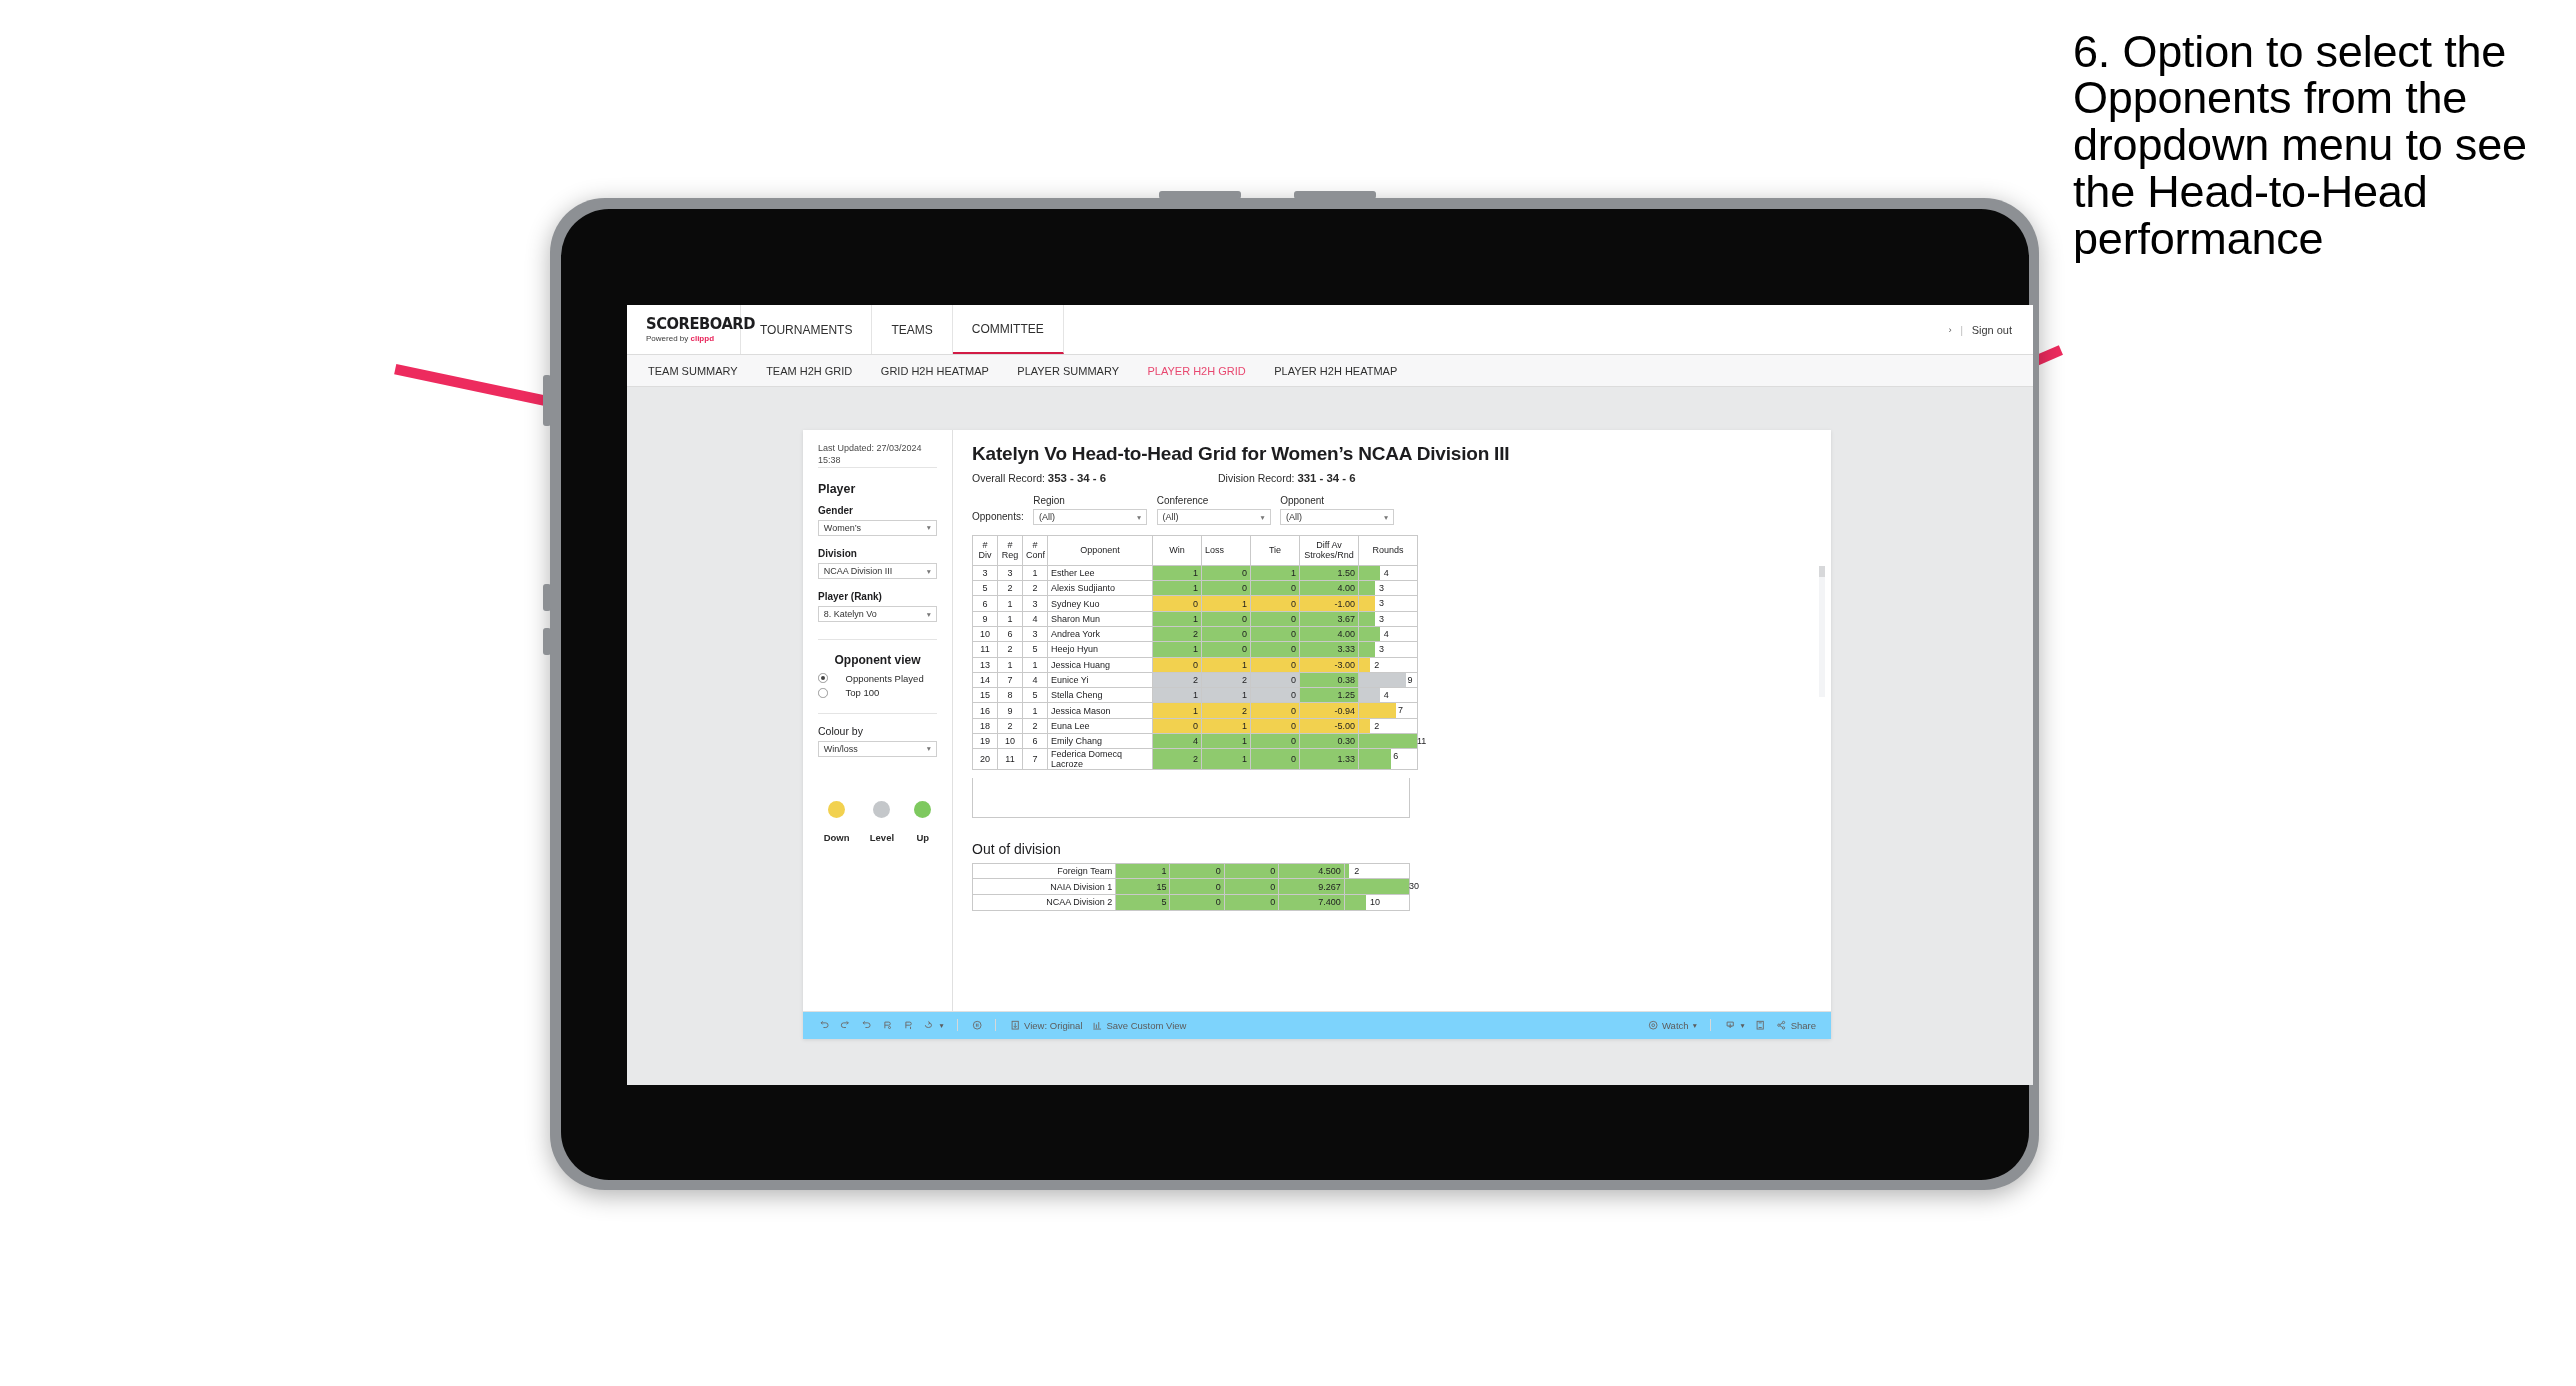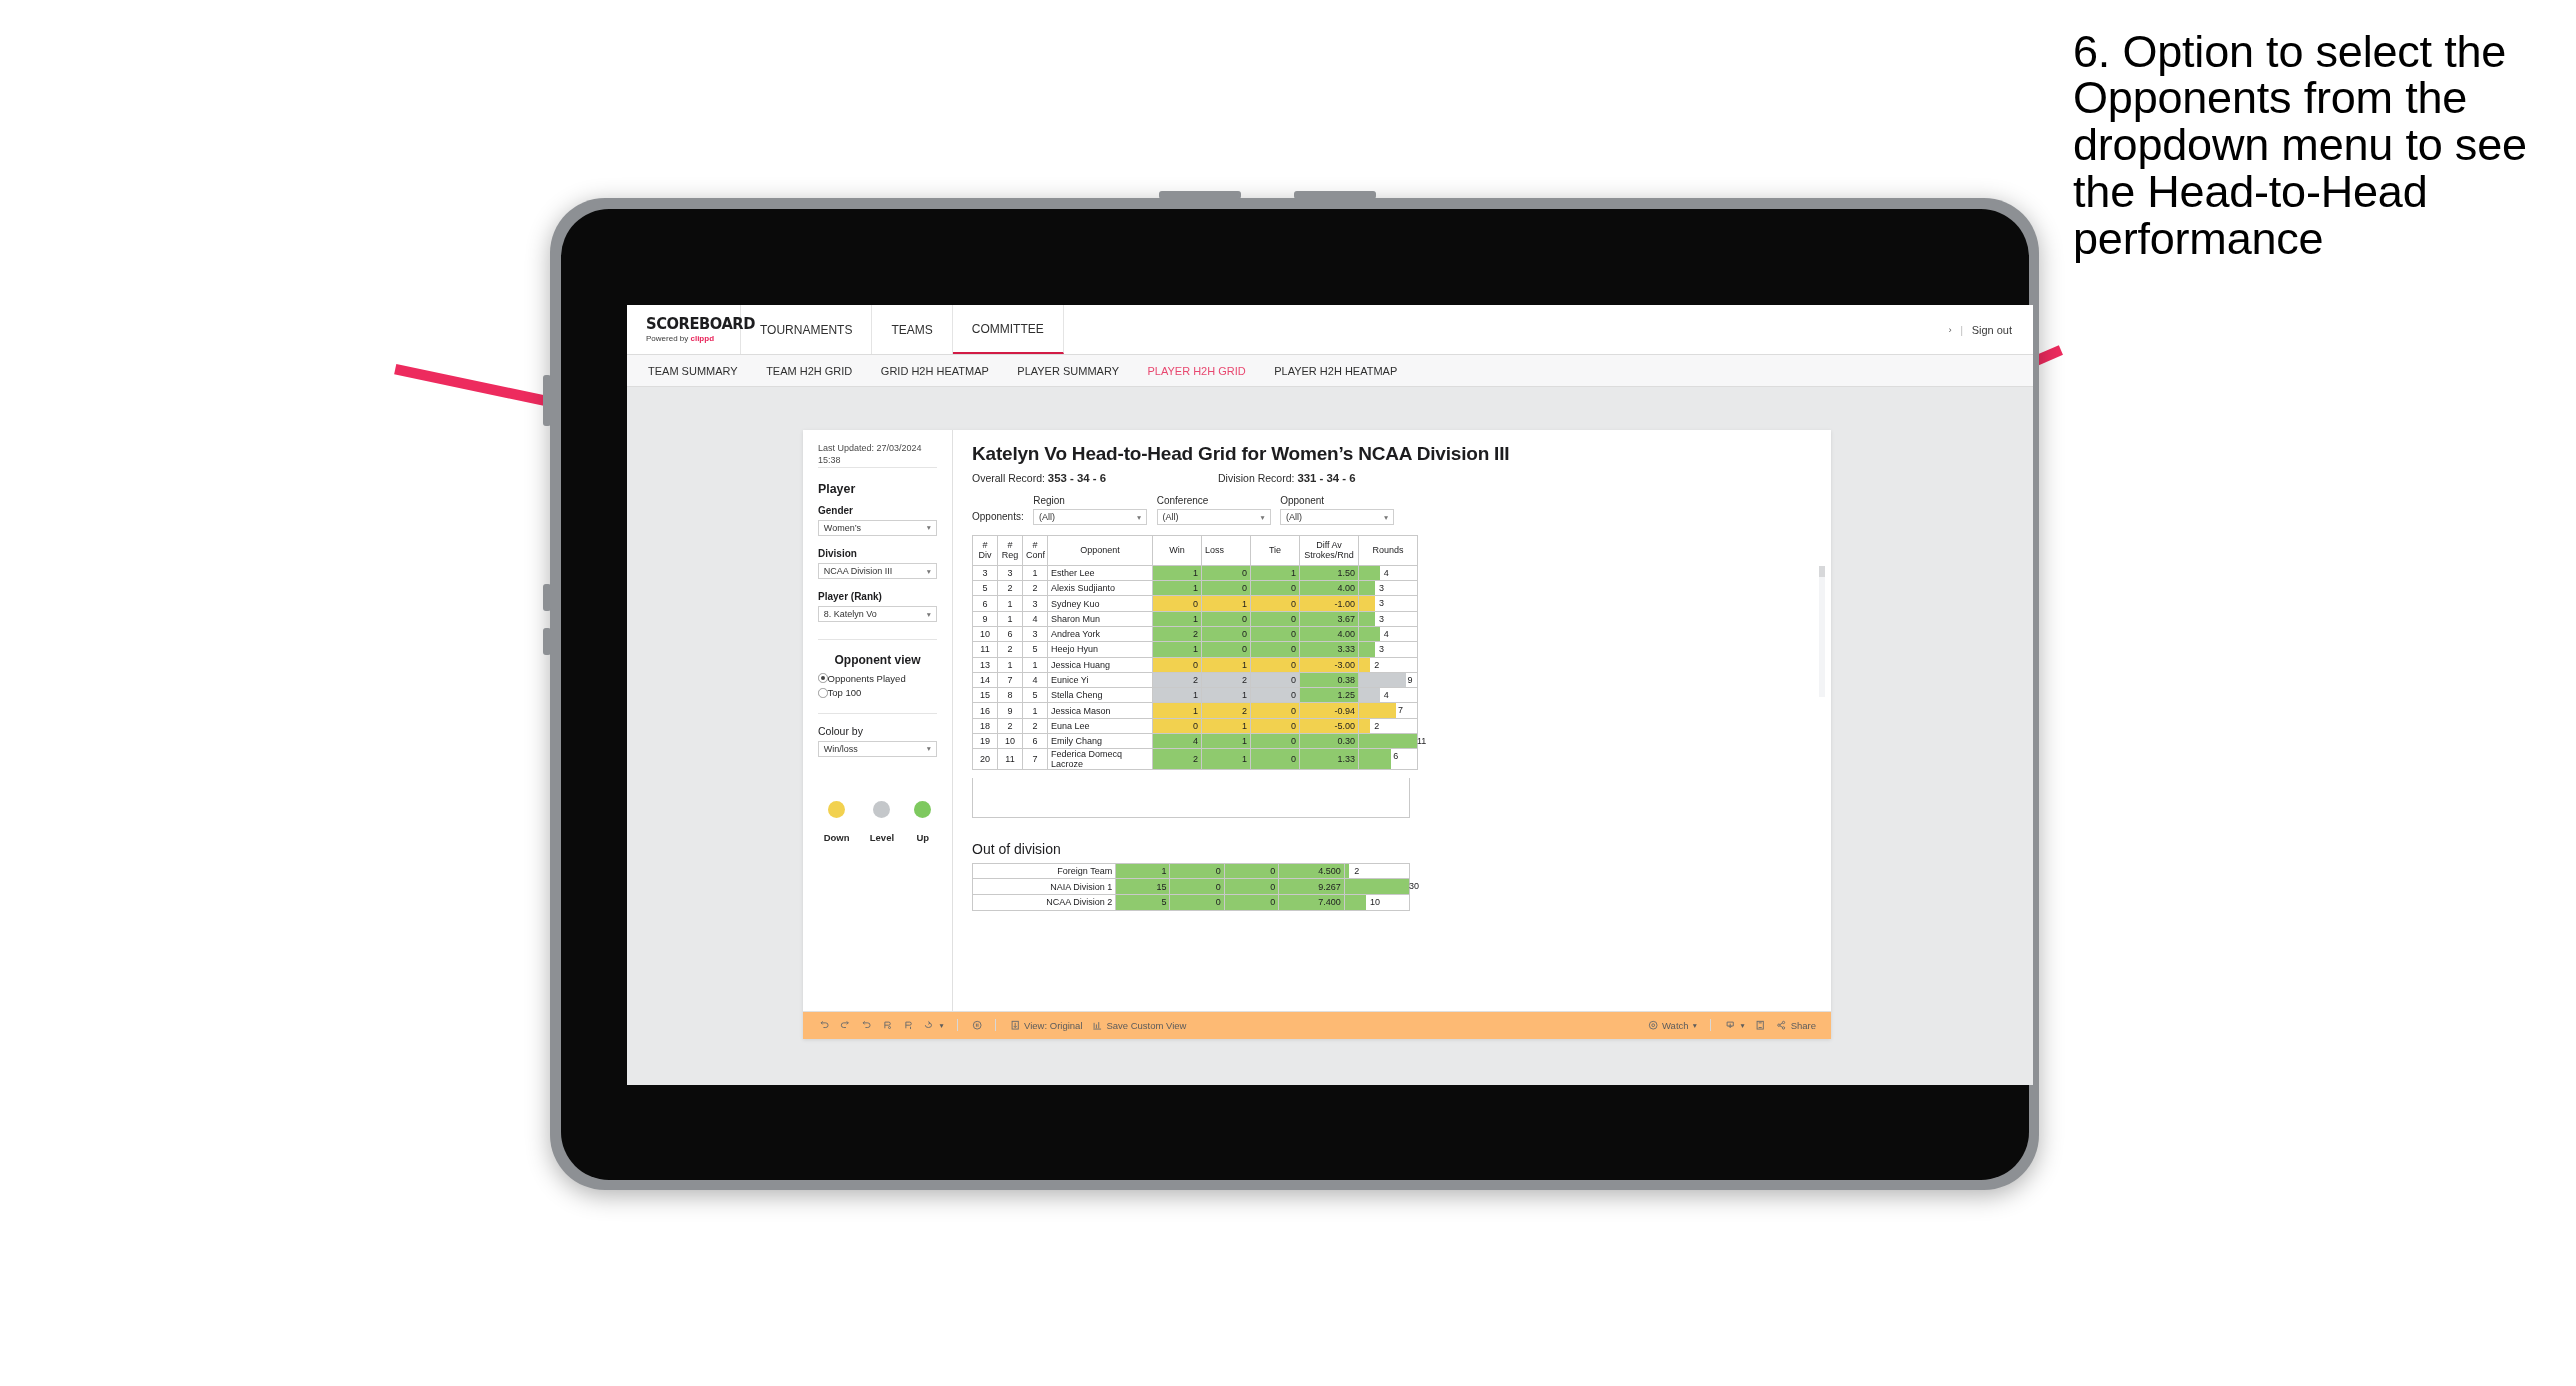--- a/index.html
+++ b/index.html
@@ -135,21 +135,21 @@
     height: 16px; border: 1px solid #cfcfcf; background: #ffffff;
     display: flex; align-items: center; justify-content: space-between;
     padding: 0 3.8px 0 4.8px; font-size: 9px; color: #333;
   }
   .select .caret { font-size: 6.7px; color: #777; }
   .divider { border-top: 1px solid #e4e4e4; margin: 4.8px 0 0 0; }
   .side-h2 {
     font-size: 12px; font-weight: 700; color: #1d1d1f;
     margin-top: 12.4px; margin-bottom: 5.7px; text-align: center;
   }
-  .radio-row { display: flex; align-items: center; gap: 0; margin-bottom: 3.8px; }
+  .radio-row { display: flex; align-items: center; gap: 18px; margin-bottom: 3.8px; }
   .radio {
     width: 9.5px; height: 9.5px; border-radius: 50%;
     border: 1px solid #9a9a9a; background: #fff;
     display: flex; align-items: center; justify-content: center;
     flex: none;
   }
   .radio .dot { width: 4.3px; height: 4.3px; border-radius: 50%; background: #444; }
   .radio-label { font-size: 9.5px; color: #2a2a2a; }
   #legend {
     display: flex; justify-content: space-between;
@@ -211,21 +211,21 @@
   #ood td {
     border: 1px solid #c9c9c9; font-size: 9px; color: #1d1d1f;
     height: 14.7px; padding: 0 2.9px;
   }
   .c-oodname { width: 129px; text-align: right; padding-right: 5.7px; }
 
   
   #toolbar {
     height: 28.5px; border-top: 1px solid #e0e0e0;
     display: flex; align-items: center; gap: 8.6px;
-    padding: 0 15px; background: #fdba74;
+    padding: 0 15px; background: #7dd3fc;
     font-size: 9.5px; color: #5c5c5c;
   }
   .tb { display: flex; align-items: center; gap: 2.9px; white-space: nowrap; }
   .tb-icon { width: 12.4px; height: 12.4px; display: block; }
   .tb-sep { width: 1px; height: 12.4px; background: #d8d8d8; margin: 0 3.8px; }
   #tb-spacer { flex: 1; }
 </style>
 </head>
 <body>
 

